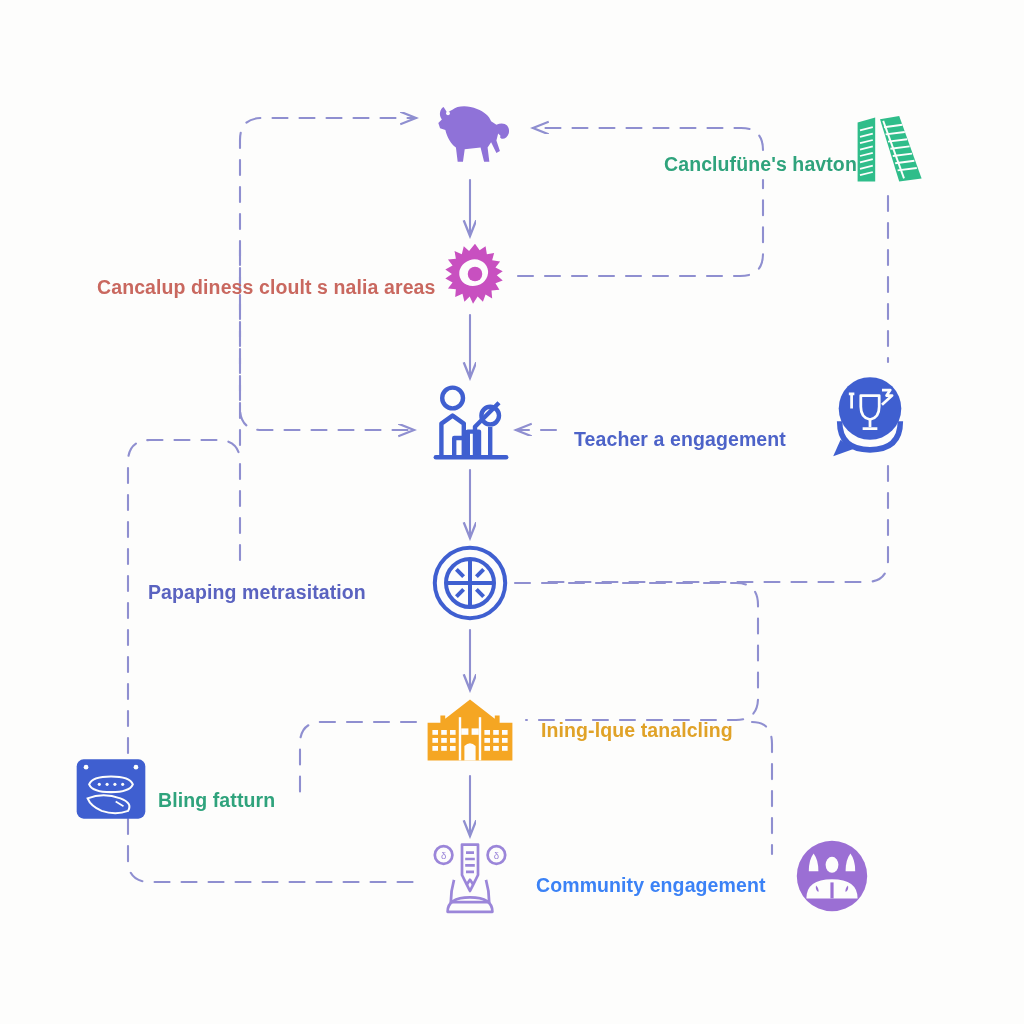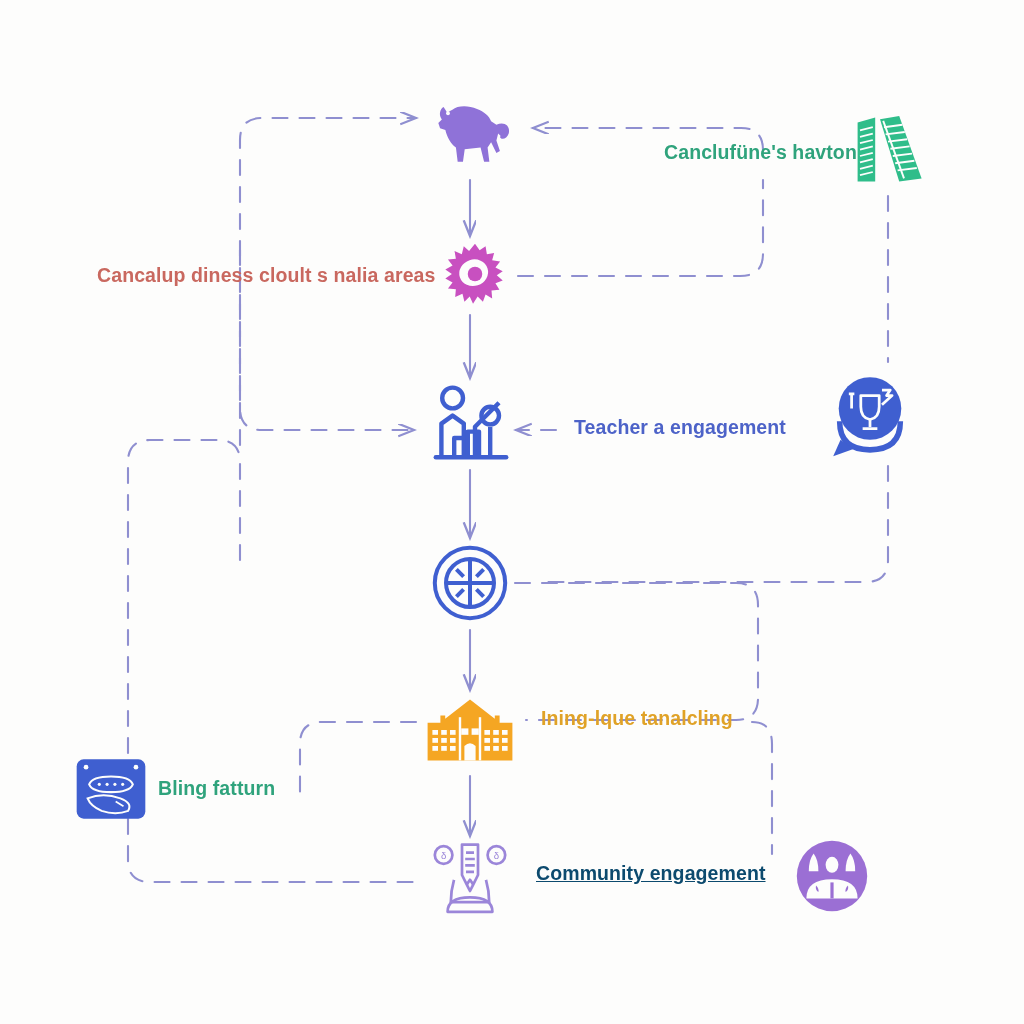--- a/index.html
+++ b/index.html
@@ -29,27 +29,28 @@
     justify-content: center;
   }
   .node svg { display: block; }
   .label {
     position: absolute;
     font-size: 19.5px;
     font-weight: 700;
     letter-spacing: 0.1px;
     white-space: nowrap;
     line-height: 1;
+    margin-top: 12px;
   }
   .lbl-salmon  { color: #c9685f; }
   .lbl-green   { color: #2fa37c; }
   .lbl-blue    { color: #4d63c8; }
   .lbl-indigo  { color: #5a63c0; }
   .lbl-orange  { color: #e0a227; text-align: center; }
-  .lbl-purple  { color: #0c4a6e; text-decoration: underline; }
+  .lbl-purple  { color: #3b82f6; }
 </style>
 </head>
 <body>
 
 <div id="canvas">
 
   <svg id="edges" viewBox="0 0 1024 1024" xmlns="http://www.w3.org/2000/svg">
     <defs>
       <marker id="ah" markerWidth="9" markerHeight="9" refX="7.5" refY="3" orient="auto" markerUnits="strokeWidth">
         <path d="M0,0 L7.5,3 L0,6" fill="none" stroke="#8f8fd0" stroke-width="1.1"></path>
@@ -251,20 +252,21 @@
       <path fill="none" stroke="#fdfdfc" stroke-width="2.2" d="M56 66 L66 72"></path>
     </svg>
   </div>
 
   <div class="label lbl-salmon" style="left:97px; top:266px;">Cancalup diness cloult s nalia areas</div>
 
   <div class="label lbl-green" style="left:664px; top:143px;">Canclufüne's havton</div>
 
   <div class="label lbl-blue" style="left:574px; top:418px;">Teacher a engagement</div>
 
+  <div class="label lbl-indigo" style="left:148px; top:571px;">Papaping metrasitation</div>
 
   <div class="label lbl-orange" style="left:541px; top:709px;">Ining-lque tanalcling</div>
 
   <div class="label lbl-green" style="left:158px; top:779px;text-align:right;">Bling fatturn</div>
 
   <div class="label lbl-purple" style="left:536px; top:864px;">Community engagement</div>
 
 </div>
 
 </body></html>

